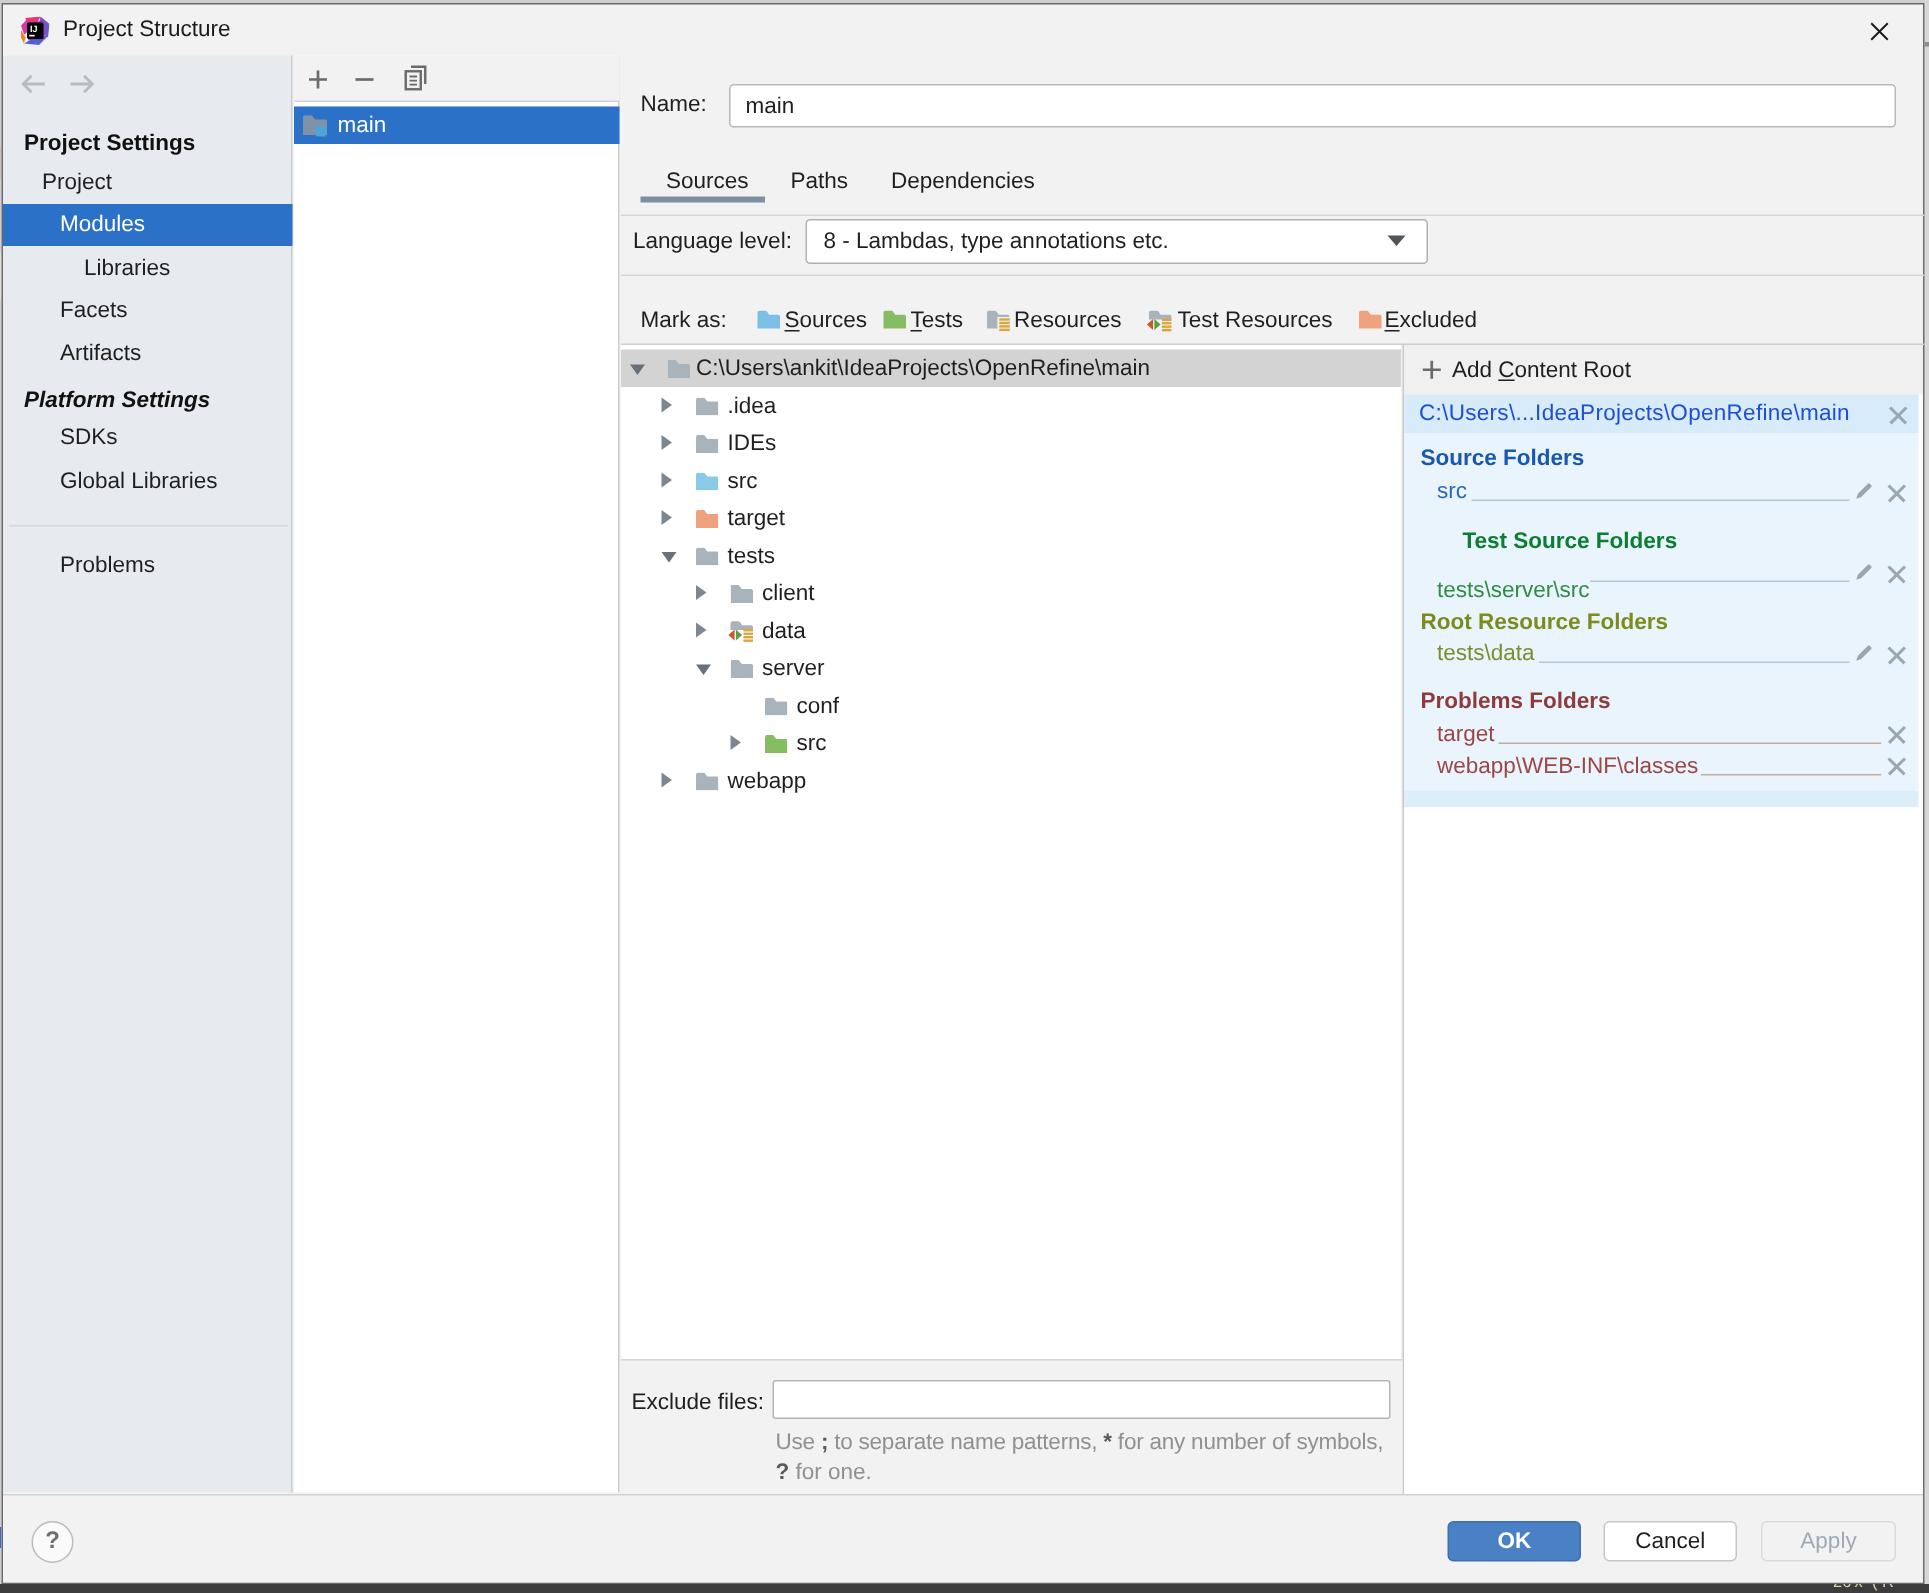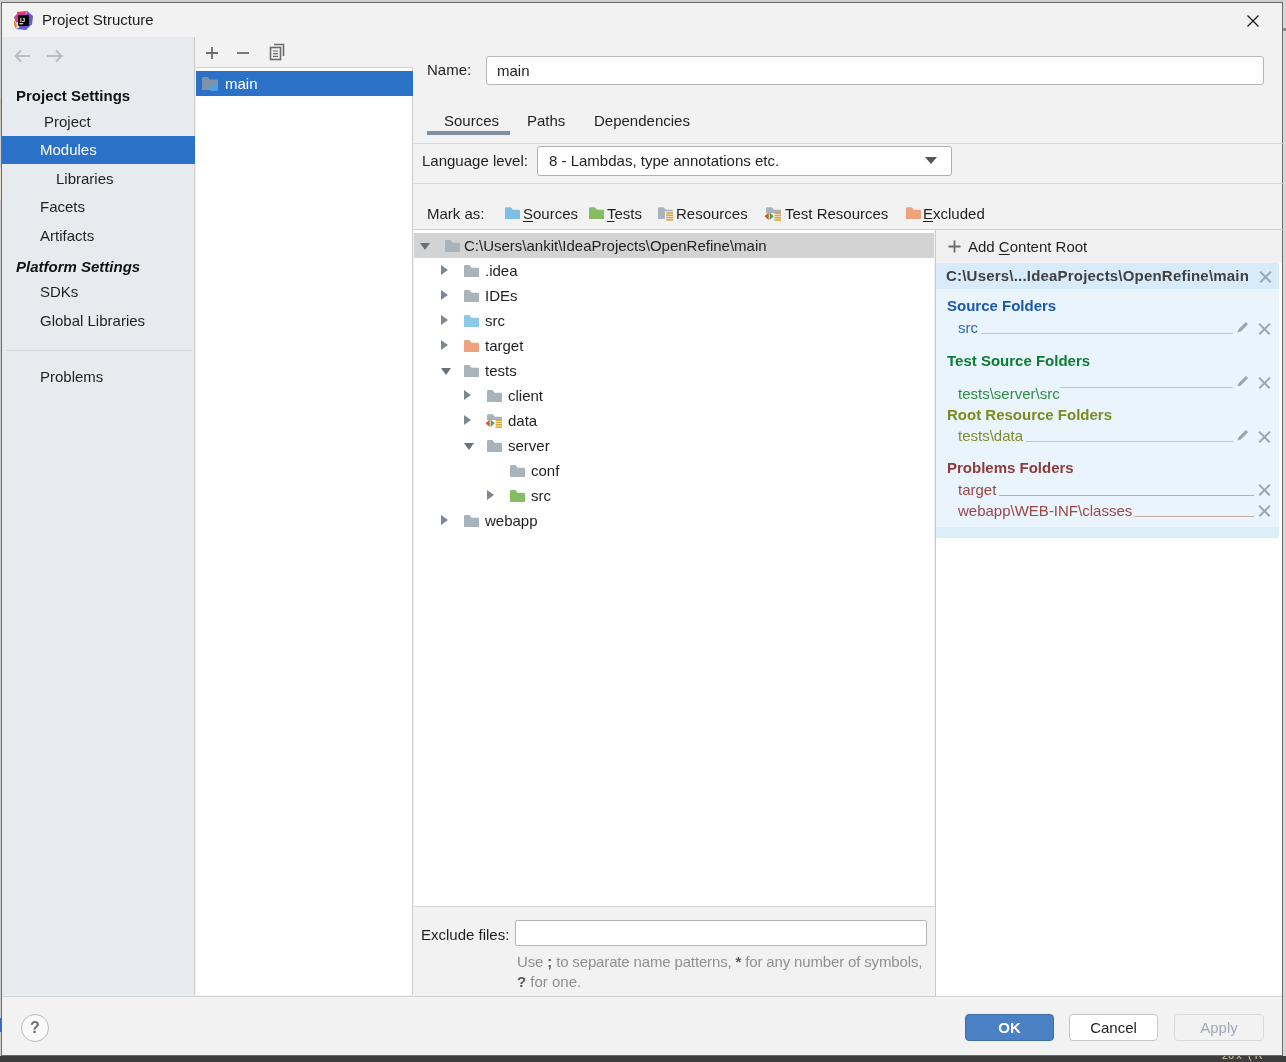--- a/index.html
+++ b/index.html
@@ -66,21 +66,21 @@
 <svg width="18" height="16" viewBox="0 0 18 16">
       <path d="M17 8 H3 M8 2.5 L2.5 8 L8 13.5" stroke="#b9bdc1" stroke-width="2" fill="none"></path>
     </svg>
 </div>
 <div class="abs z" style="left:46px;top:48px;width:18px;height:16px;">
 <svg width="18" height="16" viewBox="0 0 18 16">
       <path d="M1 8 H15 M10 2.5 L15.5 8 L10 13.5" stroke="#b9bdc1" stroke-width="2" fill="none"></path>
     </svg>
 </div>
 <div class="abs z" style="left:16px;top:87px;height:17px;line-height:17px;font-weight:bold;color:#111;">Project Settings</div>
-<div class="abs z" style="left:44px;top:114px;height:16px;line-height:16px;">Project</div>
+<div class="abs z" style="left:28px;top:114px;height:16px;line-height:16px;">Project</div>
 <div class="abs z" style="left:2px;top:136px;width:193px;height:28px;background:#2b71c7;"></div>
 <div class="abs z" style="left:40px;top:142px;height:16px;line-height:16px;color:#fff;">Modules</div>
 <div class="abs z" style="left:40px;top:171px;height:16px;line-height:16px;margin-left:16px;">Libraries</div>
 <div class="abs z" style="left:40px;top:199px;height:16px;line-height:16px;">Facets</div>
 <div class="abs z" style="left:40px;top:228px;height:16px;line-height:16px;">Artifacts</div>
 <div class="abs z" style="left:16px;top:258px;height:17px;line-height:17px;font-weight:bold;color:#111;font-style:italic;">Platform Settings</div>
 <div class="abs z" style="left:40px;top:284px;height:16px;line-height:16px;">SDKs</div>
 <div class="abs z" style="left:40px;top:313px;height:16px;line-height:16px;">Global Libraries</div>
 <div class="abs z" style="left:6px;top:350px;width:186px;height:1px;background:#d4d8dc;"></div>
 <div class="abs z" style="left:40px;top:369px;height:16px;line-height:16px;">Problems</div>
@@ -244,34 +244,34 @@
 <div class="abs z" style="left:948px;top:240px;width:13px;height:13px;">
 <svg width="13" height="13" viewBox="0 0 13 13">
       <path d="M6.5 0.5 V12.5 M0.5 6.5 H12.5" stroke="#6b6b6b" stroke-width="1.8"></path>
     </svg>
 </div>
 <div class="abs z" style="left:968px;top:239px;height:16px;line-height:16px;">Add <u>C</u>ontent Root</div>
 
 <div class="abs z" style="left:936px;top:263px;width:343px;height:26px;background:#d8ebfa;"></div>
 <div class="abs z" style="left:936px;top:289px;width:343px;height:238px;background:#e9f4fd;"></div>
 <div class="abs z" style="left:936px;top:527px;width:343px;height:11px;background:#ddeefb;"></div>
-<div class="abs z" style="left:946px;top:268px;height:16px;line-height:16px;font-weight:bold;color:#404040;letter-spacing:0.2px;">C:\Users\...IdeaProjects\OpenRefine\main</div>
+<div class="abs z" style="left:946px;top:268px;height:16px;line-height:16px;font-weight:normal;color:#1d4ed8;letter-spacing:0.2px;">C:\Users\...IdeaProjects\OpenRefine\main</div>
 <div class="abs z xic" style="left:1259px;top:270px;"></div>
 
 <div class="abs z" style="left:947px;top:298px;height:16px;line-height:16px;font-weight:bold;color:#1b57ad;">Source Folders</div>
 <div class="abs z" style="left:958px;top:320px;height:16px;line-height:16px;color:#2c69b8;">src</div>
 <div class="abs z" style="left:981px;top:333px;width:252px;height:1px;background:#b9c6d4;"></div>
 <div class="abs z" style="left:1236px;top:320px;width:14px;height:14px;">
     <svg width="14" height="14" viewBox="0 0 14 14">
       <path d="M1.5 12.5 L2.6 9.2 L9.3 2.5 Q9.9 1.9 10.5 2.5 L11.5 3.5 Q12.1 4.1 11.5 4.7 L4.8 11.4 L1.5 12.5 Z" fill="#9aa5ae"></path>
     </svg>
   </div>
 <div class="abs z xic" style="left:1258px;top:322px;"></div>
 
-<div class="abs z" style="left:947px;top:353px;height:16px;line-height:16px;font-weight:bold;color:#0d7d33;">Test Source Folders</div>
+<div class="abs z" style="left:975px;top:353px;height:16px;line-height:16px;font-weight:bold;color:#0d7d33;">Test Source Folders</div>
 <div class="abs z" style="left:958px;top:386px;height:16px;line-height:16px;color:#2f8d43;">tests\server\src</div>
 <div class="abs z" style="left:1060px;top:387px;width:173px;height:1px;background:#b9c6d4;"></div>
 <div class="abs z" style="left:1236px;top:374px;width:14px;height:14px;">
     <svg width="14" height="14" viewBox="0 0 14 14">
       <path d="M1.5 12.5 L2.6 9.2 L9.3 2.5 Q9.9 1.9 10.5 2.5 L11.5 3.5 Q12.1 4.1 11.5 4.7 L4.8 11.4 L1.5 12.5 Z" fill="#9aa5ae"></path>
     </svg>
   </div>
 <div class="abs z xic" style="left:1258px;top:376px;"></div>
 
 <div class="abs z" style="left:947px;top:407px;height:16px;line-height:16px;font-weight:bold;color:#7d8b1d;">Root Resource Folders</div>

